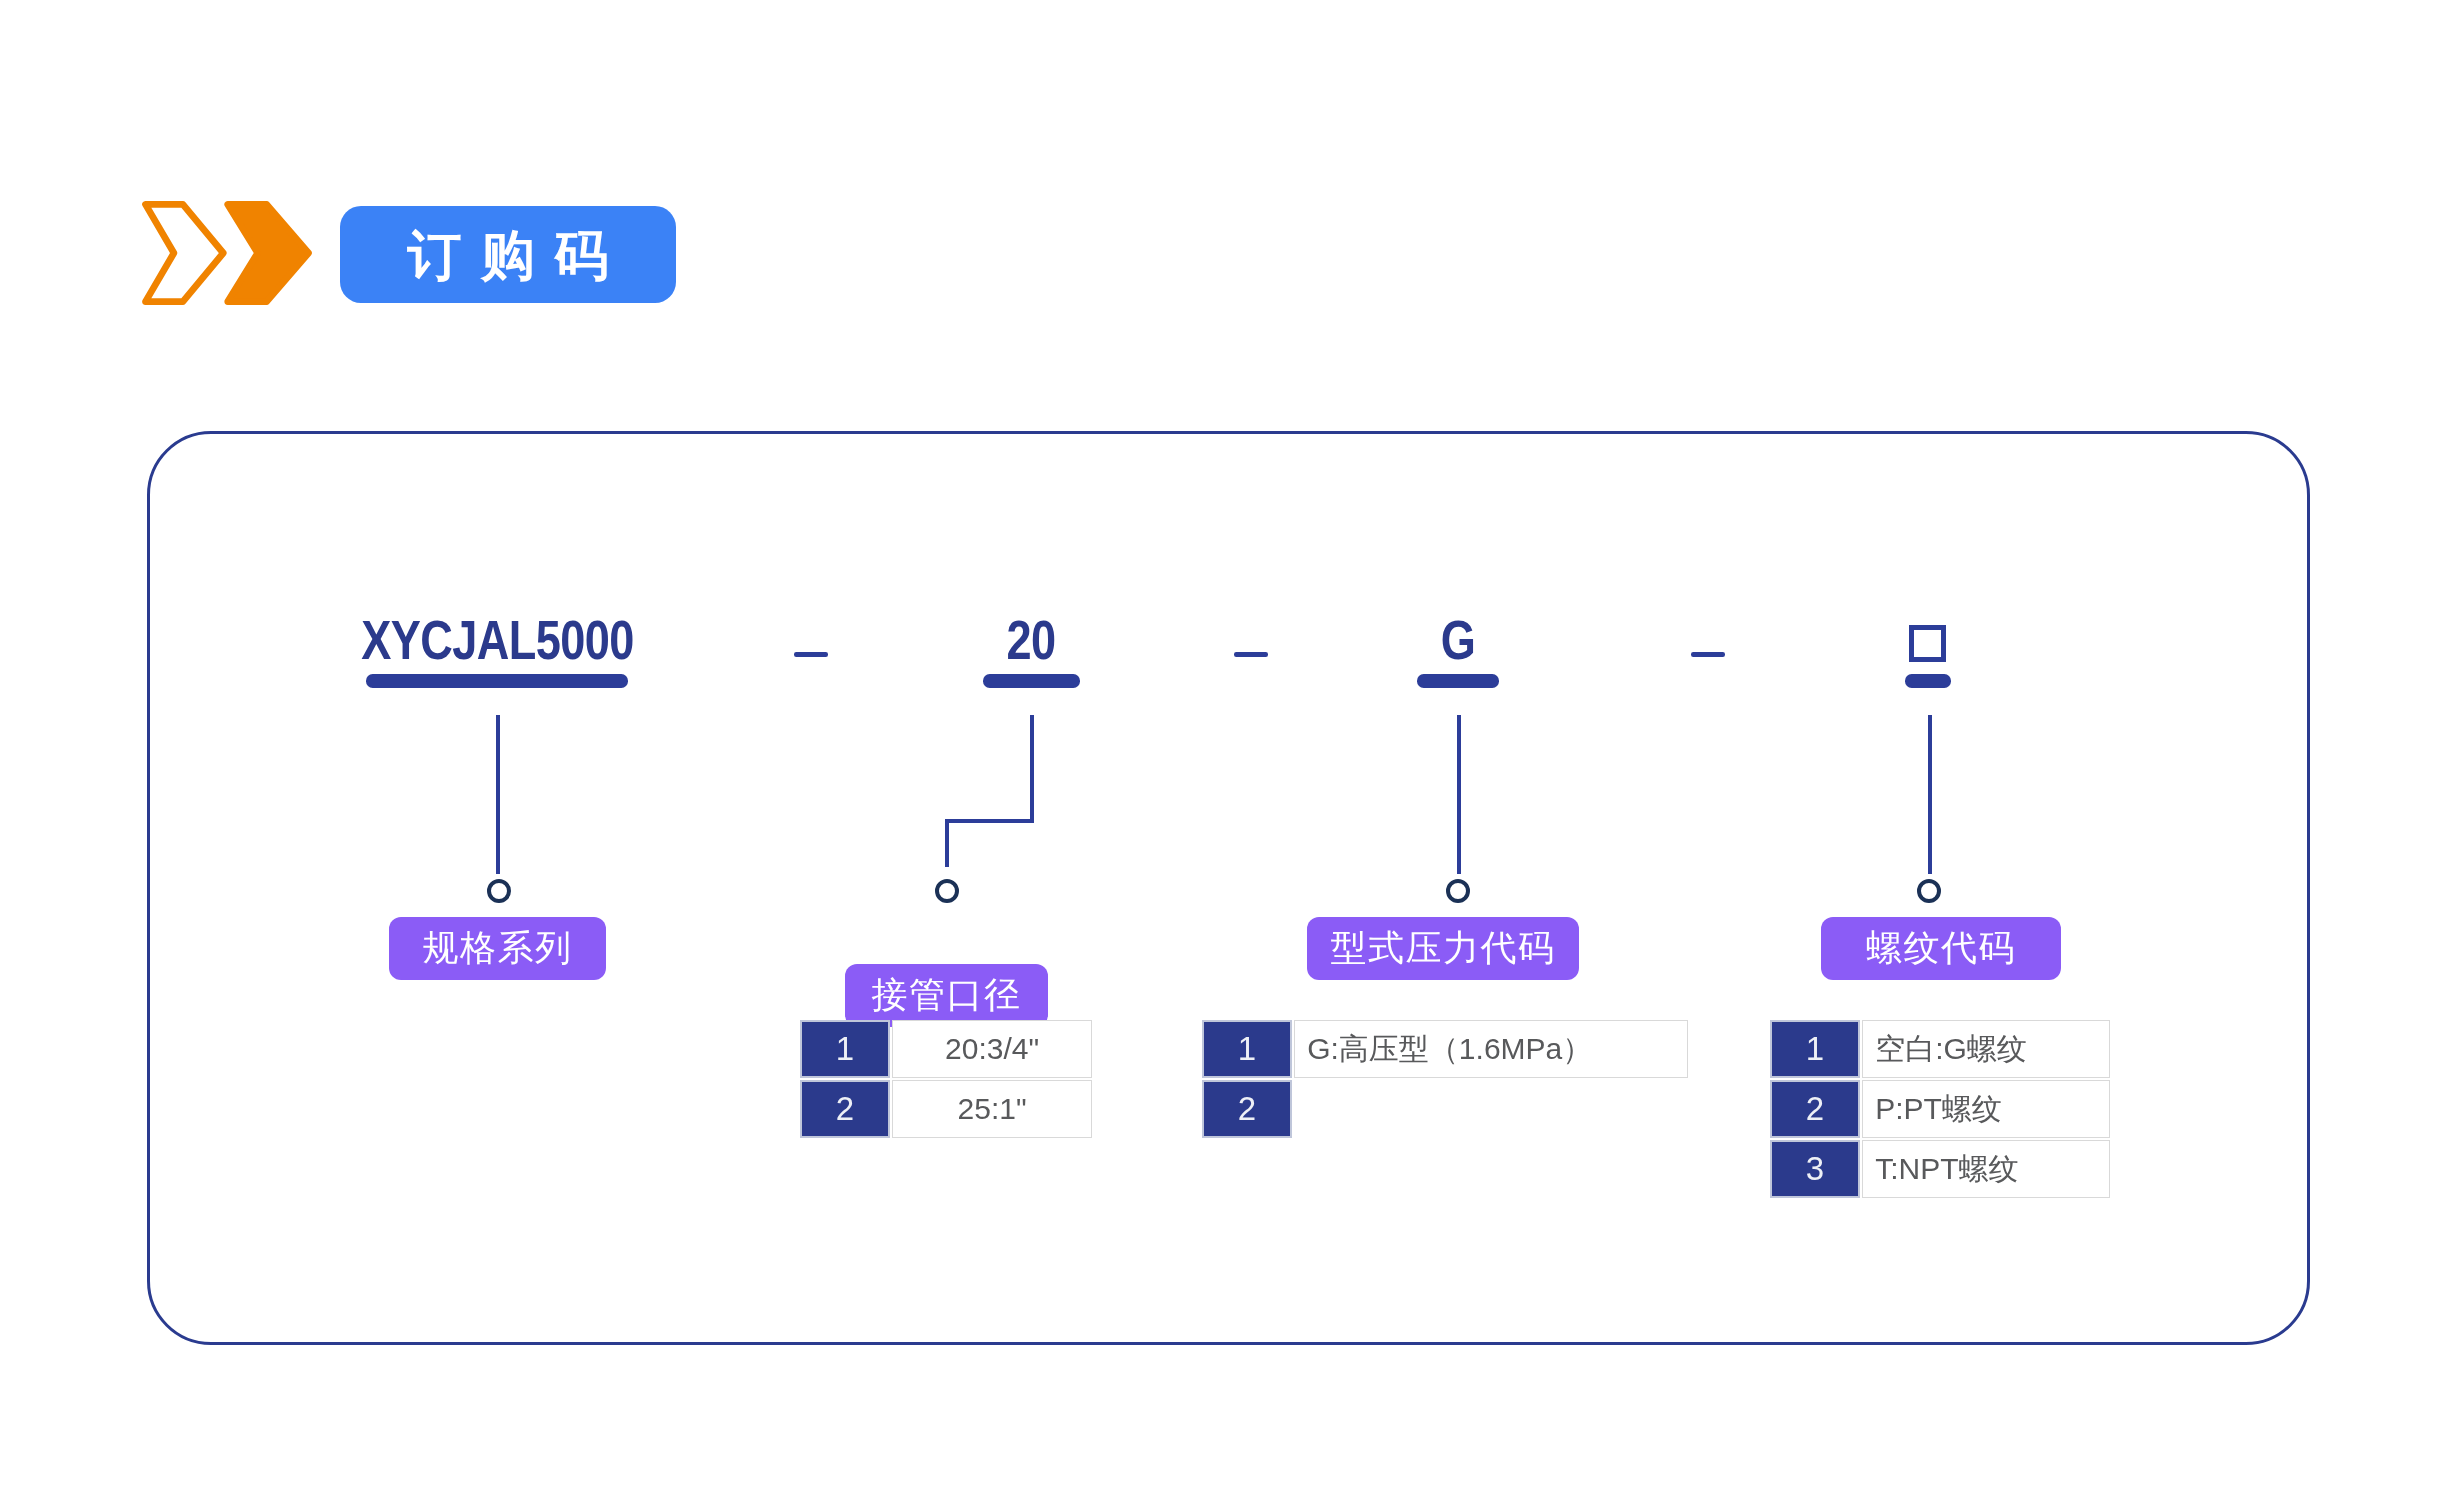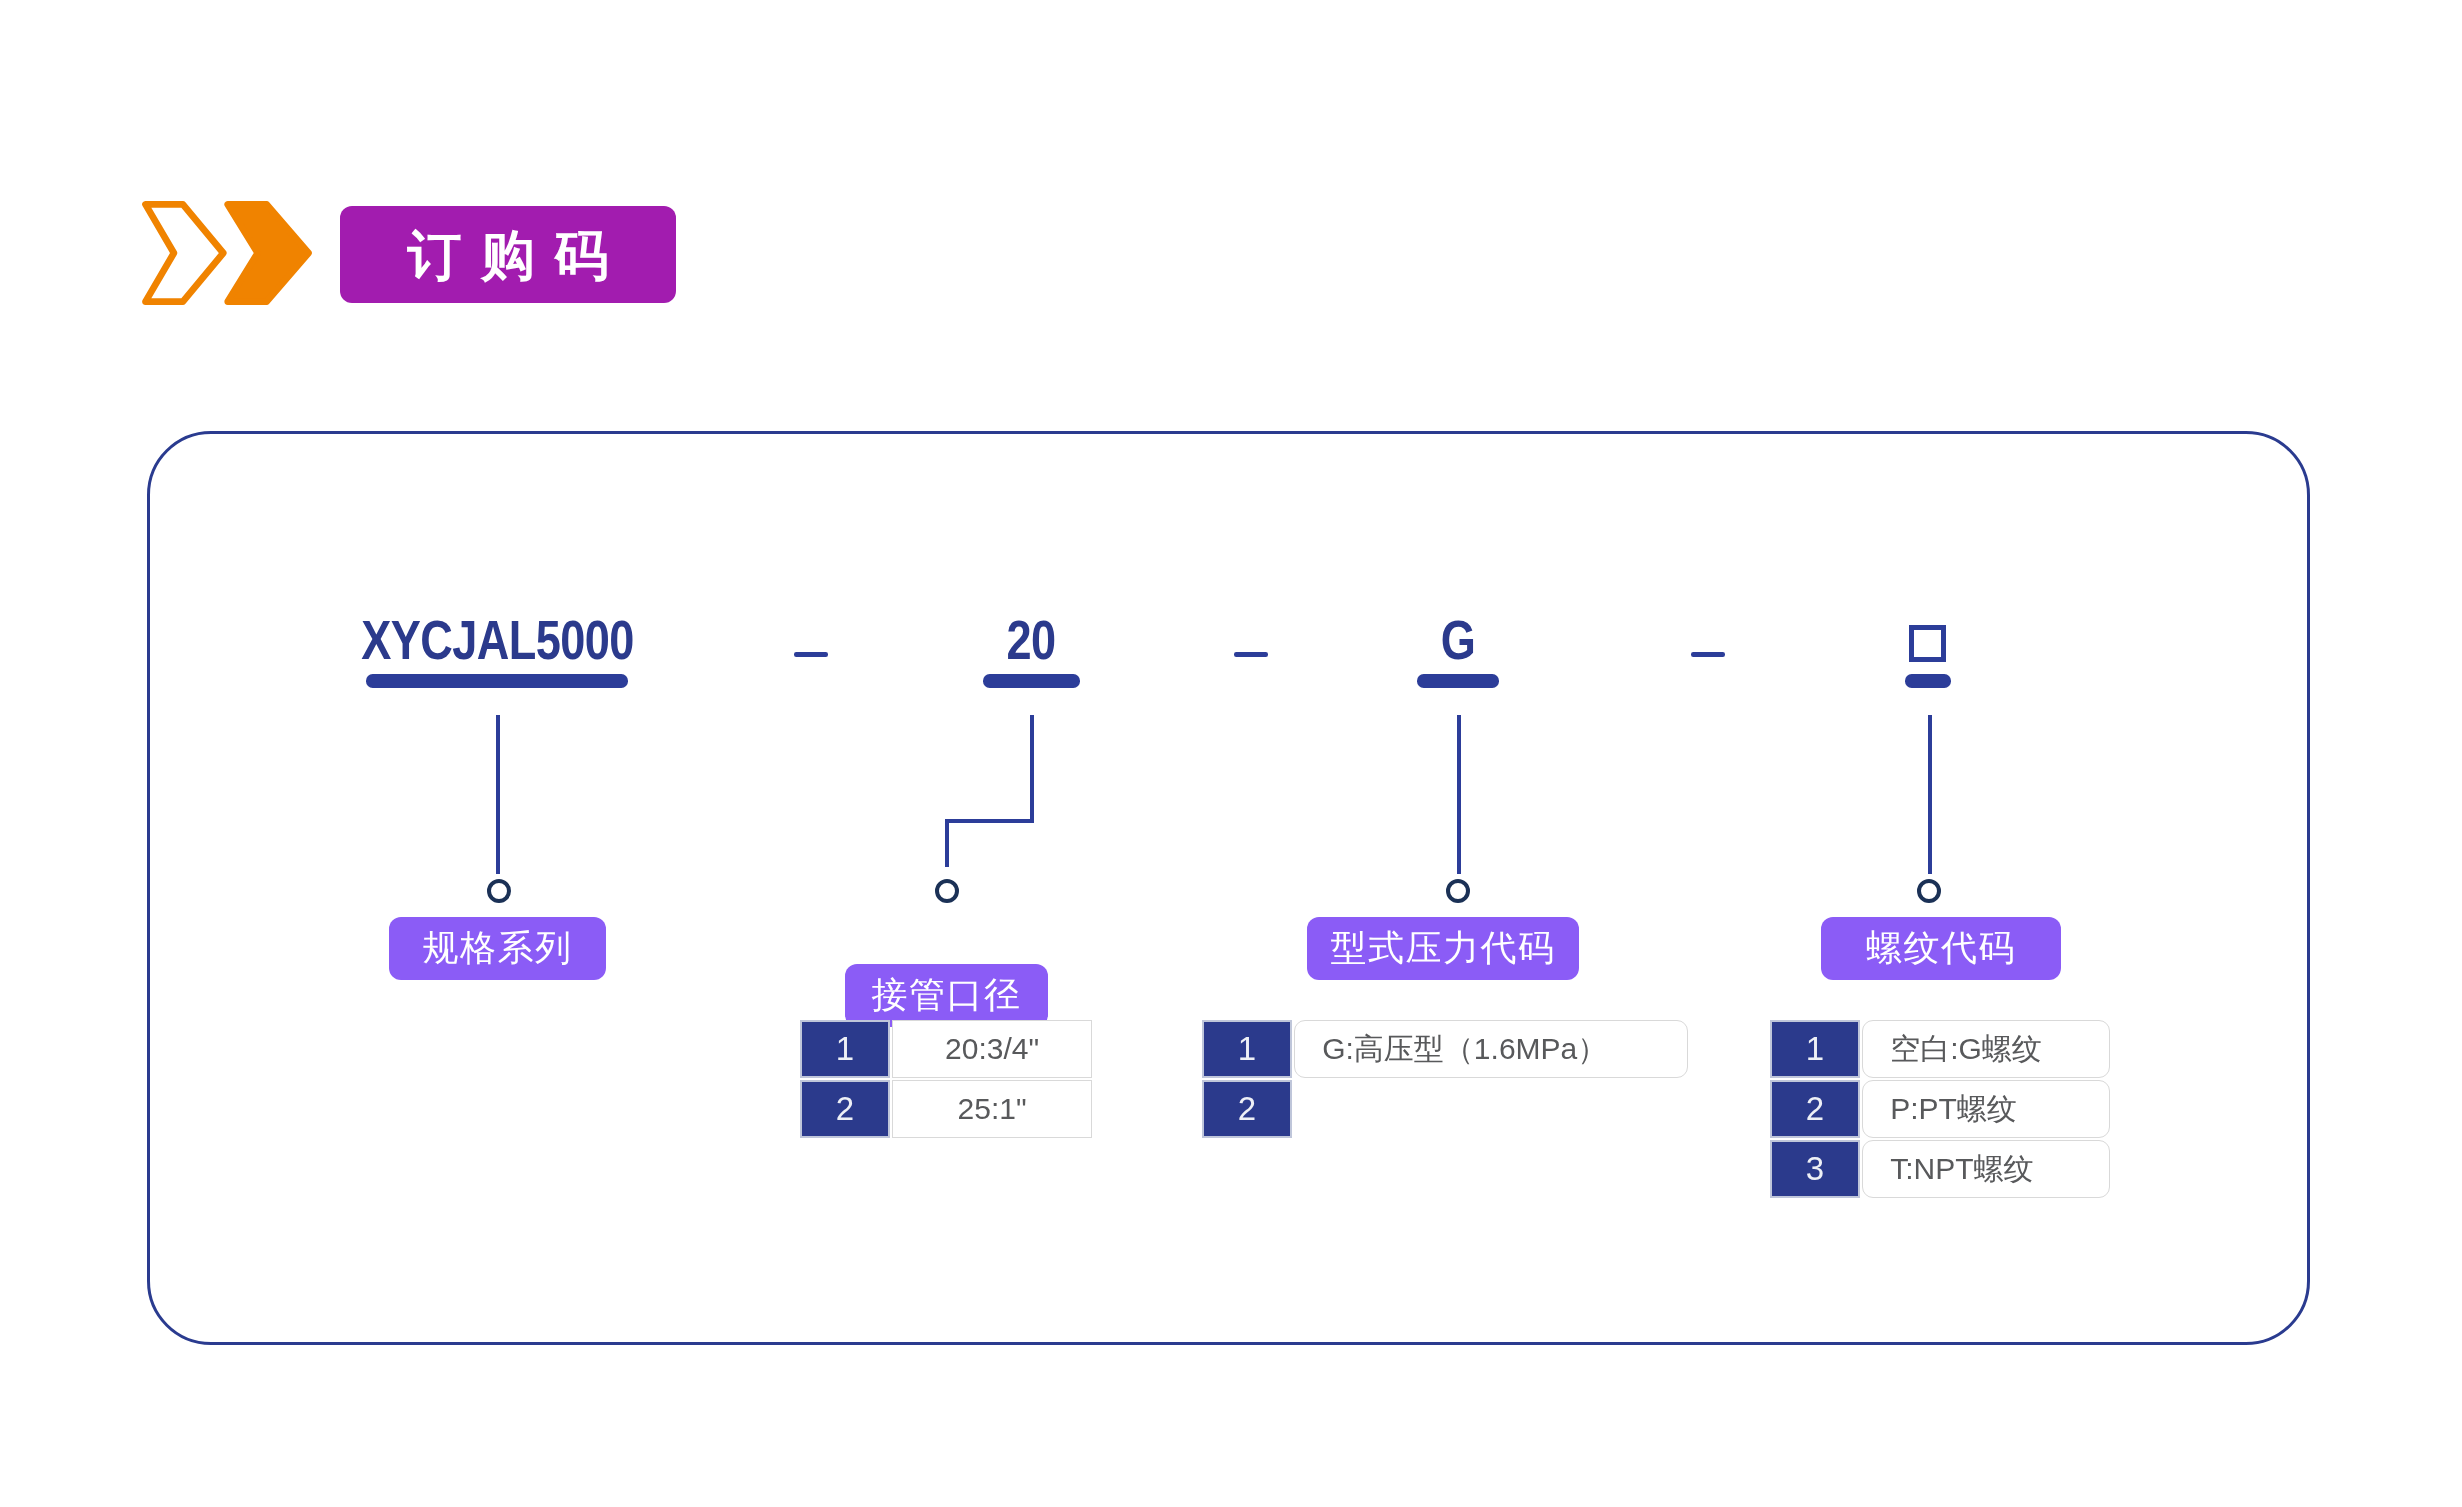--- a/index.html
+++ b/index.html
@@ -6,21 +6,21 @@
   body{
     width:2462px;height:1507px;position:relative;overflow:hidden;
     background:#ffffff;
     font-family:"Liberation Sans","DejaVu Sans",sans-serif;
   }
 
   
   .chevrons{position:absolute;left:141px;top:200px;width:172px;height:106px;}
   .title-badge{
     position:absolute;left:340px;top:206px;width:336px;height:97px;
-    background:#a21caf;border-radius:12px;
+    background:#3b82f6;border-radius:21px;
     display:flex;align-items:center;justify-content:center;
   }
   .title-badge span{
     color:#ffffff;font-size:54px;font-weight:700;
     letter-spacing:19.4px;margin-right:-19.4px;line-height:1;
   }
 
   
   .panel{
     position:absolute;left:147px;top:431px;width:2163px;height:914px;
@@ -68,21 +68,21 @@
     background:#2b3a8c;border:2.2px solid #bfc6da;
     display:flex;align-items:center;justify-content:center;
     color:#eef0f6;font-size:33px;font-weight:400;
   }
   .val-cell{
     flex:1;box-sizing:border-box;background:#ffffff;border:1.5px solid #d9d9d9;
     display:flex;align-items:center;
     color:#58595b;font-size:30px;white-space:nowrap;
   }
   .val-center{justify-content:center;}
-  .val-left{padding-left:27px;border-radius:11px;}
+  .val-left{padding-left:12px;}
 </style>
 </head>
 <body>
 
 <svg class="chevrons" viewBox="0 0 230 140">
   <path d="M6,5 H56 L110,70 L56,135 H6 L44,70 Z" fill="#ffffff" stroke="#f08300" stroke-width="9" stroke-linejoin="round" stroke-linecap="round"></path>
   <path d="M116,5 H168 L224,70 L168,135 H116 L156,70 Z" fill="#f08300" stroke="#f08300" stroke-width="9" stroke-linejoin="round" stroke-linecap="round"></path>
 </svg>
 
 <div class="title-badge">

